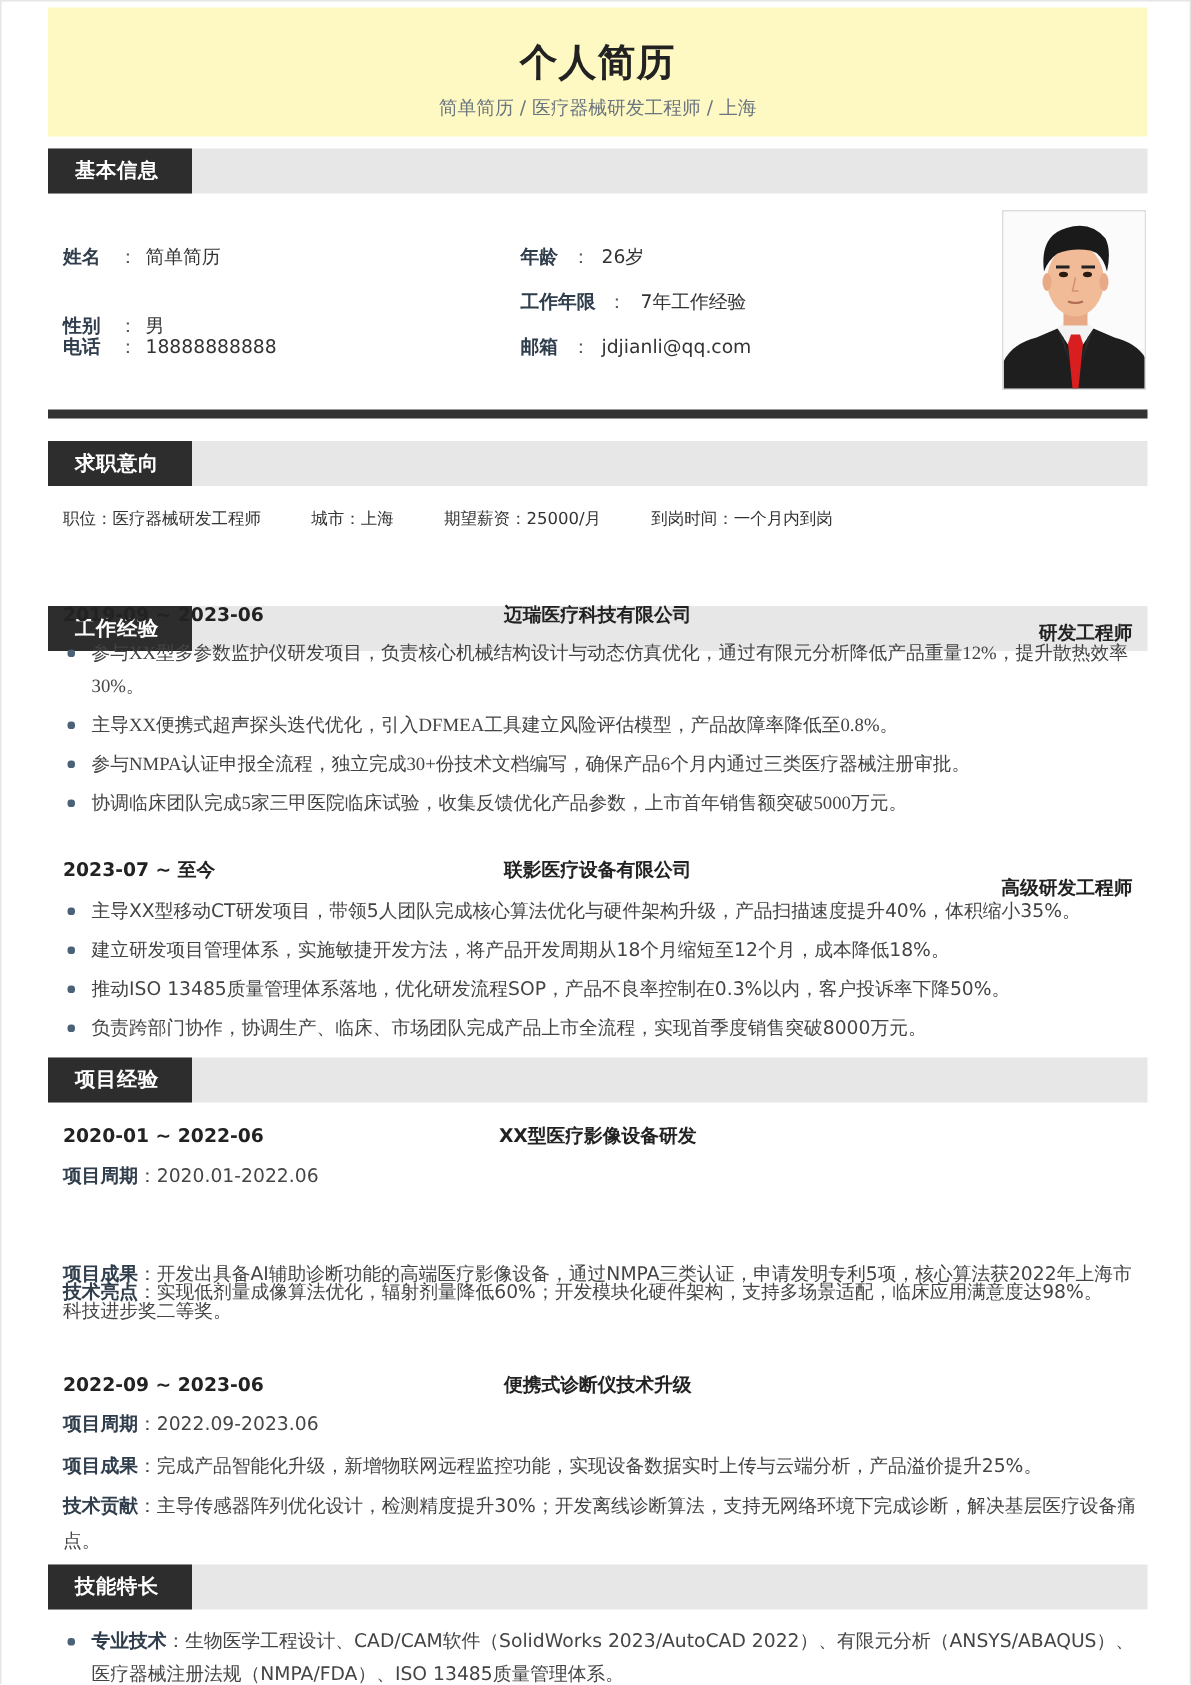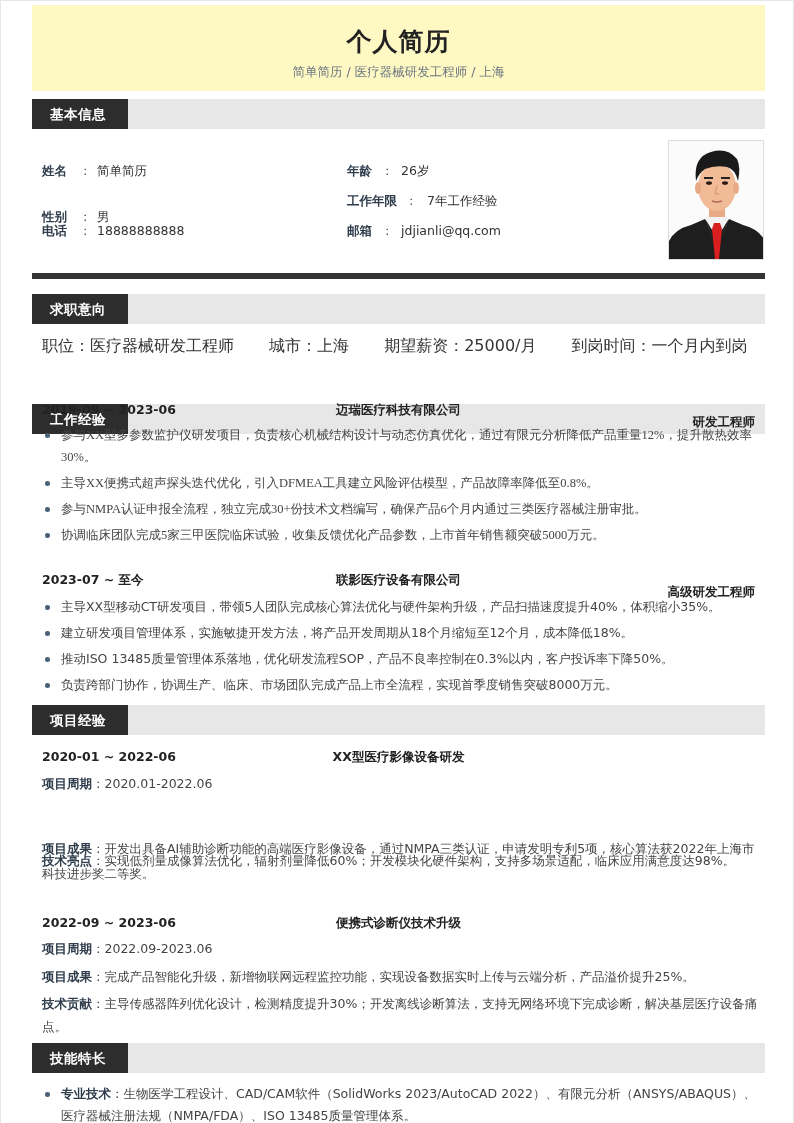--- a/index.html
+++ b/index.html
@@ -15,21 +15,21 @@
 
   .info-row { position: absolute; font-size: 12.5px; line-height: 18px; color: #333; }
   .info-row .lbl { font-weight: bold; color: #2f3d4c; display: inline-block; }
   .info-row .colon { color: #555; display: inline-block; }
   .info-row .val { display: inline-block; color: #333; }
 
   .photo { position: absolute; left: 667px; top: 139px; width: 96px; height: 120px; border: 1px solid #ddd; background: #fafafa; overflow: hidden; }
 
   .divider { position: absolute; left: 31px; top: 272px; width: 733px; height: 6px; background: #333; }
 
-  .intent { position: absolute; left: 41px; top: 337px; font-size: 16px; color: #333; line-height: 16px; white-space: nowrap; }
+  .intent { position: absolute; left: 41px; top: 337px; font-size: 11px; color: #333; line-height: 16px; white-space: nowrap; }
   .intent span { margin-right: 30px; }
 
   .job-head { position: absolute; left: 41px; width: 713px; height: 18px; font-size: 12.5px; font-weight: bold; color: #222; line-height: 18px; }
   .job-head .date { position: absolute; left: 0; top: 0; }
   .job-head .company { position: absolute; left: 0; width: 713px; text-align: center; top: 0; }
   .job-head .role { position: absolute; right: 0; top: 12px; }
 
   ul.bullets { position: absolute; left: 41px; width: 716px; list-style: none; }
   ul.bullets li { position: relative; font-size: 12.5px; color: #444; line-height: 26px; padding-left: 19px; }
   ul.bullets li::before { content: ""; position: absolute; left: 3px; top: 11px; width: 4.5px; height: 4.5px; border-radius: 50%; background: #4a6178; }

